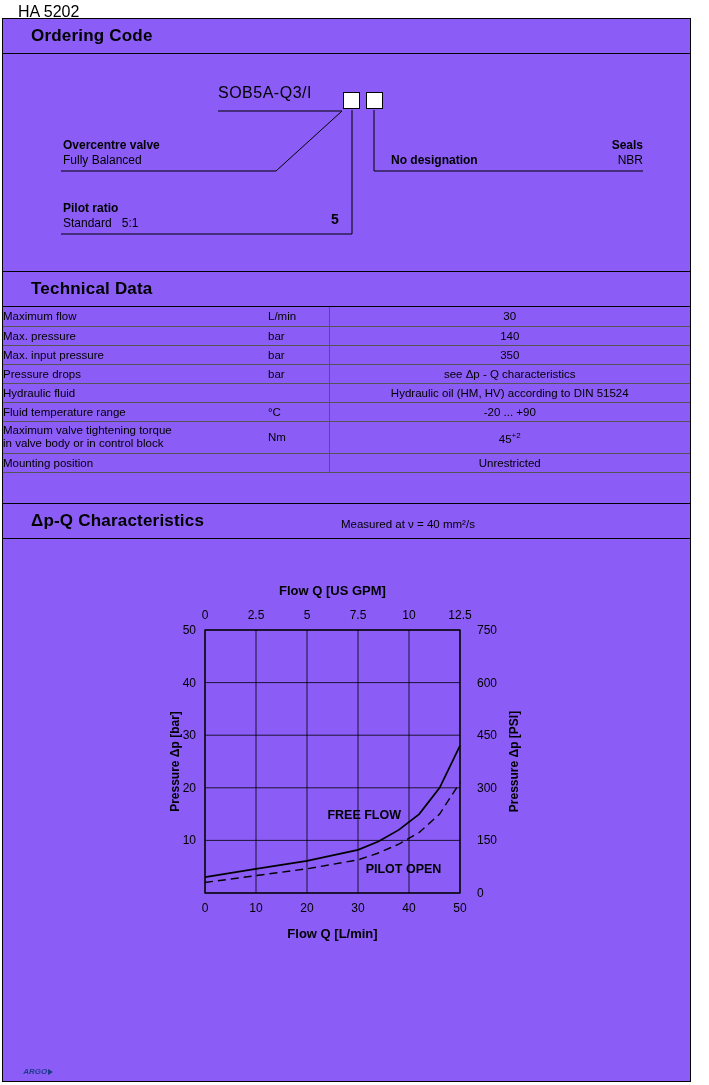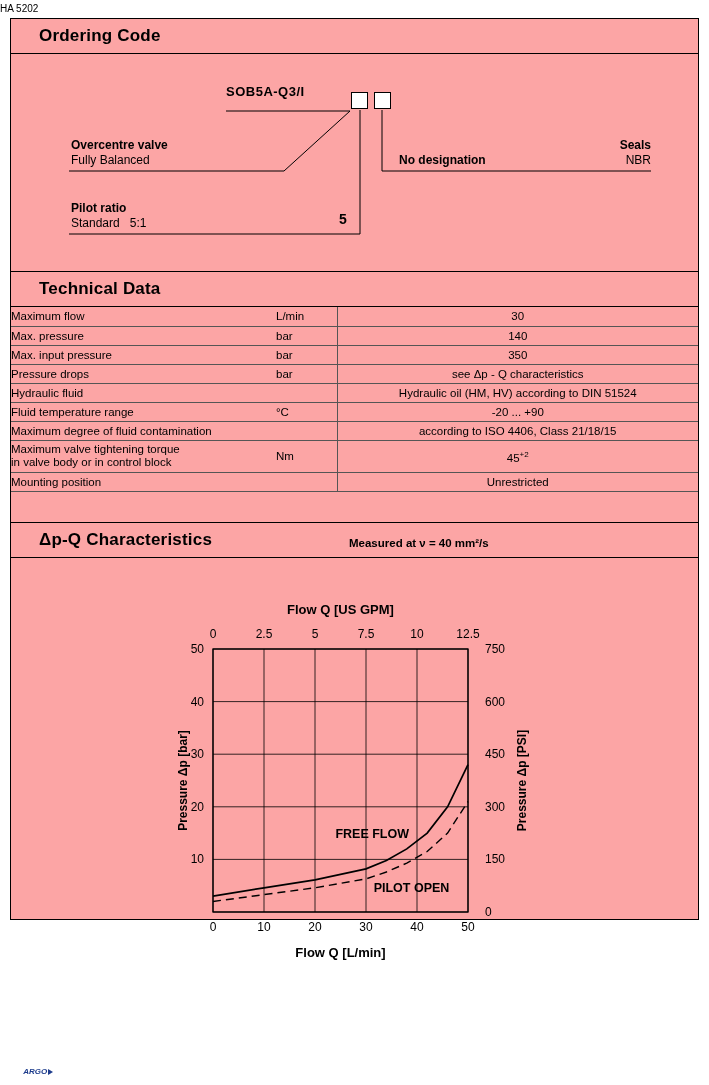--- a/index.html
+++ b/index.html
@@ -1,27 +1,27 @@
 <!DOCTYPE html>
 <html><head>
 <meta charset="utf-8">
 <style>
   *{margin:0;padding:0;box-sizing:border-box}
   html,body{background:#fff}
   body{width:709px;height:1085px;position:relative;font-family:"Liberation Sans",sans-serif;color:#000;overflow:hidden}
-  .doc-code{position:absolute;top:3px;left:0;font-size:10px}
-  .main-box{position:absolute;top:18px;left:10px;width:689px;height:902px;border:1.5px solid #000;background:#fca5a5}
+  .doc-code{position:absolute;top:3px;left:18px;font-size:16px}
+  .main-box{position:absolute;top:18px;left:2px;width:689px;height:1064px;border:1.5px solid #000;background:#8b5cf6}
   .band{padding:7px 0 7px 28px;font-size:17px;font-weight:bold;border-bottom:1.2px solid #000;letter-spacing:0.2px}
   .band.mid{border-top:1.2px solid #000}
   .band.dpq{position:relative}
-  .band .subtitle{position:absolute;left:338px;bottom:8px;font-size:11.5px;font-weight:bold;letter-spacing:0}
+  .band .subtitle{position:absolute;left:338px;bottom:8px;font-size:11.5px;font-weight:normal;letter-spacing:0}
   .ordering-diagram{position:relative;height:217px}
   .diagram-lines{position:absolute;left:0;top:0}
   .diagram-lines line{stroke:#000;stroke-width:1}
-  .code-text{position:absolute;left:215px;top:30px;font-size:13px;font-weight:bold;letter-spacing:0.5px}
+  .code-text{position:absolute;left:215px;top:30px;font-size:16px;font-weight:normal;letter-spacing:0.5px}
   .code-box{position:absolute;top:38px;width:17px;height:17px;border:1.5px solid #000;background:#fff}
   .lbl{position:absolute;font-size:12px;line-height:14px;white-space:pre}
   .lbl.bold{font-weight:bold}
   .lbl.right{text-align:right}
   table.tech{width:100%;border-collapse:collapse;table-layout:fixed;font-size:11.5px}
   table.tech td{border-bottom:1px solid #555;height:19px;vertical-align:middle;padding:1px 0}
   table.tech tr:first-child td{border-top:0}
   td.c-name{width:265px;padding-left:7px}
   td.c-unit{width:61px;padding-right:9px}
   td.c-value{text-align:center;border-left:1px solid #555}
@@ -97,25 +97,20 @@
         <tr>
           <td class="c-name">Hydraulic fluid</td>
           <td class="c-unit"></td>
           <td class="c-value">Hydraulic oil (HM, HV) according to DIN 51524</td>
         </tr>
         <tr>
           <td class="c-name">Fluid temperature range</td>
           <td class="c-unit">°C</td>
           <td class="c-value">-20 ... +90</td>
         </tr>
-        <tr>
-          <td class="c-name">Maximum degree of fluid contamination</td>
-          <td class="c-unit"></td>
-          <td class="c-value">according to ISO 4406, Class 21/18/15</td>
-        </tr>
         <tr class="tall">
           <td class="c-name">Maximum valve tightening torque<div>in valve body or in control block</div></td>
           <td class="c-unit">Nm</td>
           <td class="c-value">45<sup>+2</sup></td>
         </tr>
         <tr>
           <td class="c-name">Mounting position</td>
           <td class="c-unit"></td>
           <td class="c-value">Unrestricted</td>
         </tr>

